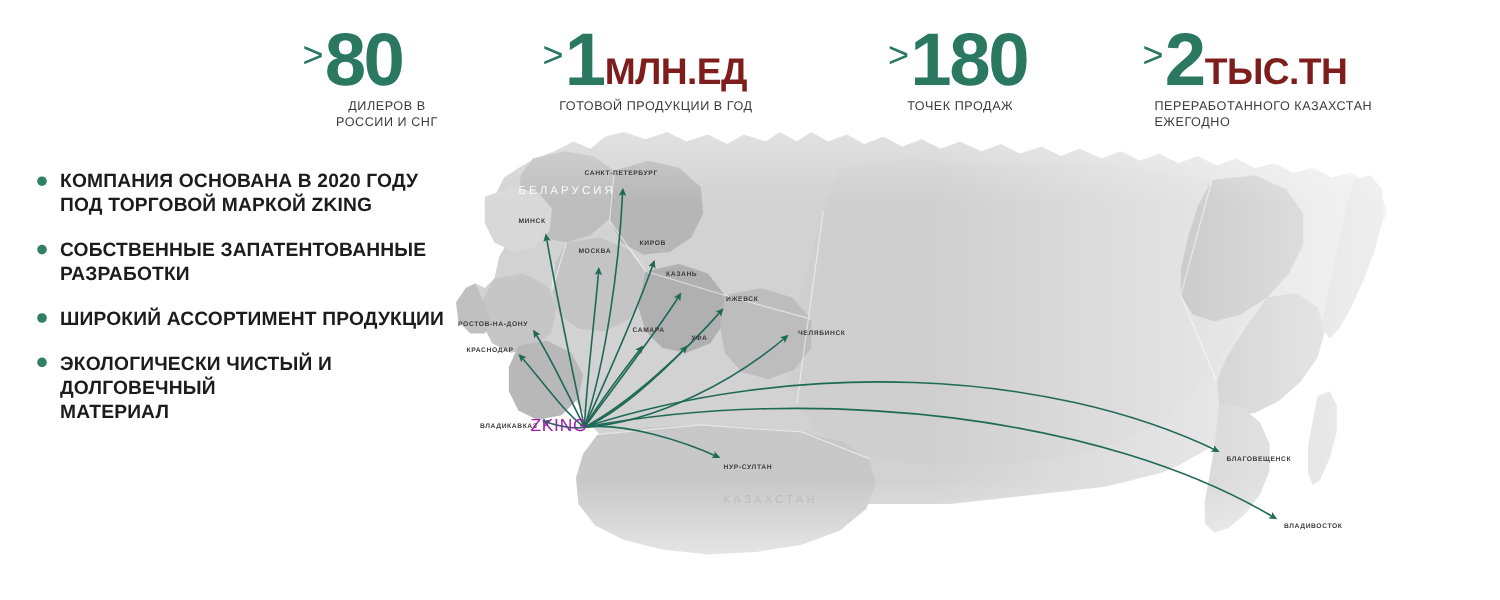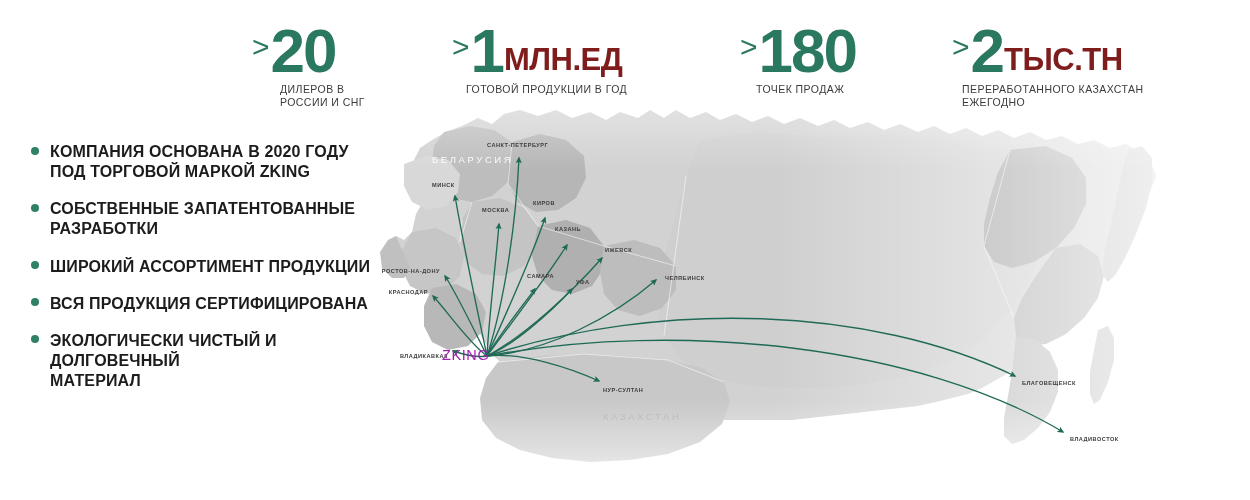--- a/index.html
+++ b/index.html
@@ -30,21 +30,21 @@
   .stat .unit{
     font-size:31px;font-weight:700;color:#7f1d1d;letter-spacing:-0.5px;
     align-self:flex-end;margin-bottom:4px;margin-left:1px;
   }
   .stat .cap{
     font-size:10.5px;font-weight:400;color:#3b3b3b;letter-spacing:0.45px;
     line-height:1.28;margin-top:4px;white-space:pre-line;
   }
 
   #stat-dealers{left:252px;top:22px;}
-  #stat-dealers .cap{margin-left:28px;}
+  #stat-dealers .cap{margin-left:28px;text-align:center;}
   #stat-units{left:452px;top:22px;}
   #stat-units .cap{margin-left:14px;}
   #stat-points{left:740px;top:22px;}
   #stat-points .cap{margin-left:16px;}
   #stat-plastic{left:952px;top:22px;}
   #stat-plastic .cap{margin-left:10px;}
 
   
   .bullets{position:absolute;left:30px;top:142px;width:375px;}
   .bullet{
@@ -215,21 +215,21 @@
         <div class="country dark" style="left: 603px; top: 412px;">КАЗАХСТАН</div>
       </div>
     <div id="hub-label">ZKING</div>
   </div>
 
   <div class="stats">
 
     <div class="stat" id="stat-dealers">
       <div class="num-row">
         <span class="gt">&gt;</span>
-        <span class="num">20</span>
+        <span class="num">80</span>
         <span class="unit"></span>
       </div>
       <div class="cap">ДИЛЕРОВ В
 РОССИИ И СНГ</div>
     </div>
 
     <div class="stat" id="stat-units">
       <div class="num-row">
         <span class="gt">&gt;</span>
         <span class="num">1</span>
@@ -258,18 +258,17 @@
     </div>
 
   </div>
 
   <div class="bullets" id="bullet-list">
       <div class="bullet"><span class="dot"></span><span>КОМПАНИЯ ОСНОВАНА В 2020 ГОДУ
 ПОД ТОРГОВОЙ МАРКОЙ ZKING</span></div>
       <div class="bullet"><span class="dot"></span><span>СОБСТВЕННЫЕ ЗАПАТЕНТОВАННЫЕ
 РАЗРАБОТКИ</span></div>
       <div class="bullet"><span class="dot"></span><span>ШИРОКИЙ АССОРТИМЕНТ ПРОДУКЦИИ</span></div>
-      <div class="bullet"><span class="dot"></span><span>ВСЯ ПРОДУКЦИЯ СЕРТИФИЦИРОВАНА</span></div>
       <div class="bullet"><span class="dot"></span><span>ЭКОЛОГИЧЕСКИ ЧИСТЫЙ И ДОЛГОВЕЧНЫЙ
 МАТЕРИАЛ</span></div>
     </div>
 
 </div>
 
 </body></html>

